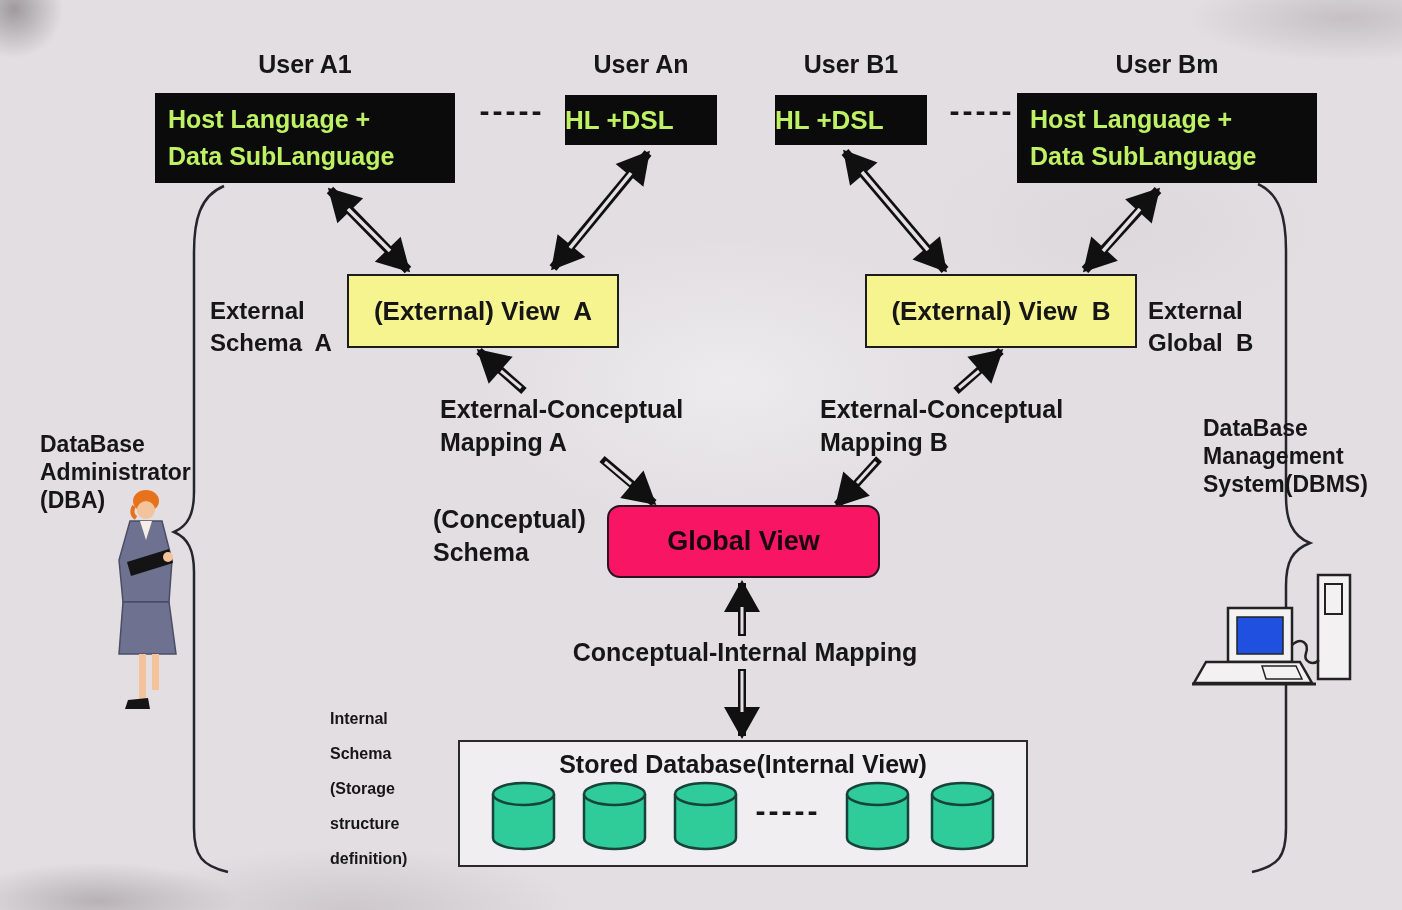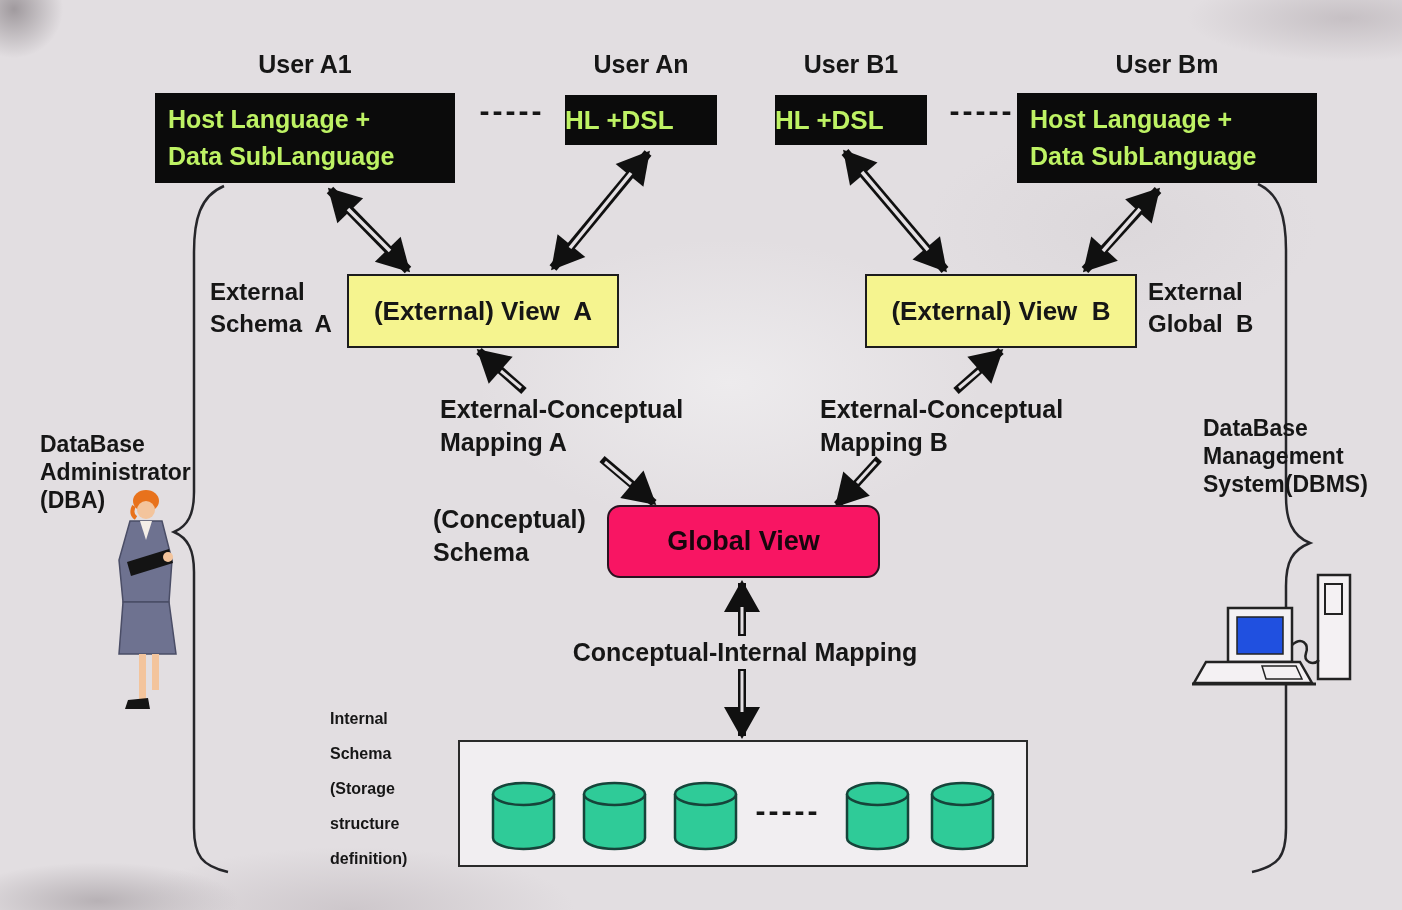--- a/index.html
+++ b/index.html
@@ -21,21 +21,21 @@
   .line{display:block;white-space:pre;}
   .pre{white-space:pre;}
   .userlabel{font-size:25px;text-align:center;}
   .blackbox{background:#0b0b0b;color:#bef264;display:flex;flex-direction:column;justify-content:center;font-size:25px;line-height:37px;}
   .blackbox .line{padding-left:13px;}
   .blackbox.small{font-size:26px;}
   .blackbox.small .line{padding-left:0;}
   .yellowbox{background:#f5f48f;border:2px solid #1c1c1c;display:flex;align-items:center;justify-content:center;font-size:26px;text-align:right;}
   .pinkbox{background:#f81563;border:2px solid #2a1220;display:flex;align-items:center;justify-content:center;font-size:27px;color:#17060d;}
   .dashes{font-size:30px;letter-spacing:3px;text-align:center;}
-  .schemalabel{font-size:24px;line-height:32px;}
+  .schemalabel{font-size:24px;line-height:32px;margin-top:19px;}
   .mappinglabel{font-size:25px;line-height:33px;}
   .conceptlabel{font-size:25px;line-height:33px;}
   .internallabel{font-size:16px;line-height:35px;}
   .actorlabel{font-size:23px;line-height:28px;}
   .storedbox{background:#f1eef1;border:2px solid #2a2a2a;}
   .storedtitle{display:block;text-align:center;font-size:25px;margin-top:8px;}
   .cimlabel{font-size:25px;text-align:center;}
 </style>
 </head>
 <body>
@@ -184,20 +184,21 @@
 
   <div class="abs internallabel" style="left:330px;top:701px;">
     <span class="line">Internal</span>
     <span class="line">Schema</span>
     <span class="line">(Storage</span>
     <span class="line">structure</span>
     <span class="line">definition)</span>
   </div>
 
   <div class="abs storedbox" style="left:458px;top:740px;width:566px;height:123px;">
+    <span class="storedtitle">Stored Database(Internal View)</span>
     <svg class="cylsvg" width="566" height="88" viewBox="0 0 566 88">
       <g transform="translate(33,0)">
         <path d="M0,18 L0,62 A30.5,11 0 0 0 61,62 L61,18" fill="#2fcb98" stroke="#16443a" stroke-width="2.5"></path>
         <ellipse cx="30.5" cy="18" rx="30.5" ry="11" fill="#2fcb98" stroke="#16443a" stroke-width="2.5"></ellipse>
       </g>
       <g transform="translate(124,0)">
         <path d="M0,18 L0,62 A30.5,11 0 0 0 61,62 L61,18" fill="#2fcb98" stroke="#16443a" stroke-width="2.5"></path>
         <ellipse cx="30.5" cy="18" rx="30.5" ry="11" fill="#2fcb98" stroke="#16443a" stroke-width="2.5"></ellipse>
       </g>
       <g transform="translate(215,0)">

